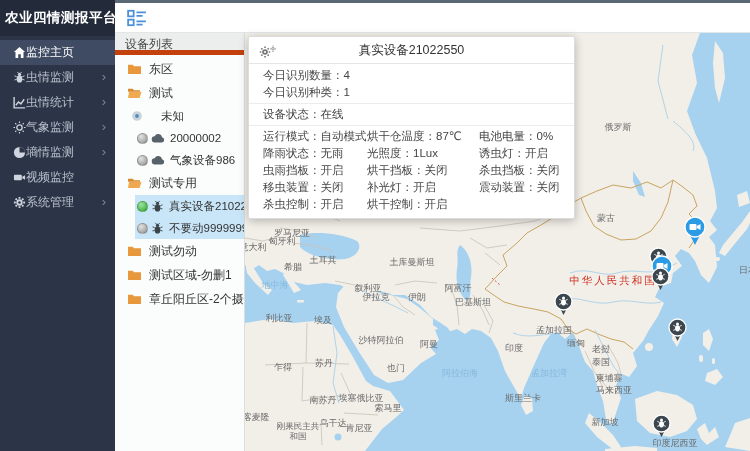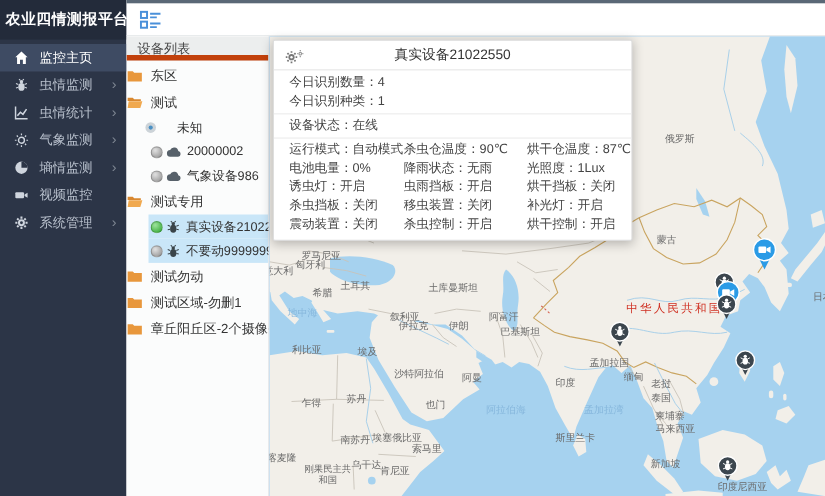--- a/index.html
+++ b/index.html
@@ -10,36 +10,36 @@
   
   .sidebar { position:absolute; left:0; top:0; width:115px; height:451px; background:#2c3547; }
   .sidebar-title { height:36px; line-height:36px; background:#232b3a; color:#fff;
                    font-size:13.5px; font-weight:bold; padding-left:5px; white-space:nowrap; letter-spacing:.5px; }
   .menu { padding-top:4px; }
   .menu-item { position:relative; height:25px; display:flex; align-items:center; cursor:pointer; color:#b9c1cd; }
   .menu-item.active { background:#3e4b63; color:#fff; }
   .menu-icon { width:13px; height:13px; margin-left:13px; display:inline-flex; color:#cfd5de; }
   .menu-item.active .menu-icon { color:#fff; }
   .menu-icon svg { width:13px; height:13px; }
-  .menu-label { margin-left:10px; font-size:12px; white-space:nowrap; }
+  .menu-label { margin-left:0; font-size:12px; white-space:nowrap; }
   .menu-arrow { position:absolute; right:9px; top:4px; font-size:13px; color:#7e8692; }
 
   
   .topbar { position:absolute; left:115px; top:0; width:635px; height:33px; background:#fff;
             border-top:3px solid #5a6876; border-bottom:1px solid #e3e6e8; }
   .layout-btn { position:absolute; left:12px; top:6px; width:20px; height:18px; cursor:pointer; }
 
   
   .panel { position:absolute; left:115px; top:33px; width:130px; height:418px; background:#fbfcfc;
            border-right:1px solid #d9dddf; overflow:hidden; }
   .panel-header { height:22px; line-height:22px; background:#eceeee; border-bottom:5px solid #c2410c;
                   color:#444; padding-left:10px; font-size:12px; }
   .tree { padding-top:2px; }
   .tree-row { display:flex; align-items:center; cursor:pointer; white-space:nowrap; color:#333; }
-  .tree-row.folder { height:24px; }
+  .tree-row.folder { height:24px; padding-left:12px; }
   .tree-row.device { height:22px; padding-left:22px; font-size:11px; }
   .tree-row.device.unknown { padding-left:16px; }
   .tree-row.selected { background:#c9e6f8; margin-left:20px; padding-left:2px; }
   .tree-ico { display:inline-flex; flex:none; }
   .tree-label { margin-left:5px; font-size:11.5px; overflow:visible; }
   .tree-row.folder .tree-label { margin-left:7px; font-size:12px; }
   .tree-row.unknown .tree-label { margin-left:18px; }
   .status-dot { width:11px; height:11px; border-radius:50%; flex:none; margin-right:3px;
                 border:1px solid rgba(0,0,0,.15); }
   .status-dot.online { background:radial-gradient(circle at 35% 30%, #9fe49f, #2ea52e); }
@@ -358,21 +358,21 @@
         <span class="map-label" style="left: 48px; top: 234px;">希腊</span>
         <span class="map-label" style="left: 78px; top: 227px;">土耳其</span>
         <span class="map-label" style="left: 167px; top: 229px;">土库曼斯坦</span>
         <span class="map-label" style="left: 123px; top: 255px;">叙利亚</span>
         <span class="map-label" style="left: 131px; top: 264px;">伊拉克</span>
         <span class="map-label" style="left: 172px; top: 264px;">伊朗</span>
         <span class="map-label" style="left: 213px; top: 255px;">阿富汗</span>
         <span class="map-label" style="left: 228px; top: 269px;">巴基斯坦</span>
         <span class="map-label sea" style="left: 30px; top: 252px;">地中海</span>
         <span class="map-label" style="left: 34px; top: 285px;">利比亚</span>
-        <span class="map-label" style="left: 89px; top: 287px;">埃及</span>
+        <span class="map-label" style="left: 78px; top: 287px;">埃及</span>
         <span class="map-label" style="left: 136px; top: 307px;">沙特阿拉伯</span>
         <span class="map-label" style="left: 184px; top: 311px;">阿曼</span>
         <span class="map-label" style="left: 151px; top: 335px;">也门</span>
         <span class="map-label" style="left: 38px; top: 334px;">乍得</span>
         <span class="map-label" style="left: 79px; top: 330px;">苏丹</span>
         <span class="map-label" style="left: 78px; top: 367px;">南苏丹</span>
         <span class="map-label" style="left: 116px; top: 365px;">埃塞俄比亚</span>
         <span class="map-label" style="left: 143px; top: 375px;">索马里</span>
         <span class="map-label" style="left: 88px; top: 390px;">乌干达</span>
         <span class="map-label" style="left: 114px; top: 395px;">肯尼亚</span>
@@ -460,21 +460,20 @@
       <div class="popup-title">真实设备21022550</div>
     </div>
     <div class="popup-body" id="popup-body">
         <div class="p-row">今日识别数量：4</div>
         <div class="p-row">今日识别种类：1</div>
         <div class="p-sep"></div>
         <div class="p-row">设备状态：在线</div>
         <div class="p-sep"></div>
         <div class="p-grid">
           <span class="p-cell">运行模式：自动模式</span>
-          <span class="p-cell">杀虫仓温度：90℃</span>
           <span class="p-cell">烘干仓温度：87℃</span>
           <span class="p-cell">电池电量：0%</span>
           <span class="p-cell">降雨状态：无雨</span>
           <span class="p-cell">光照度：1Lux</span>
           <span class="p-cell">诱虫灯：开启</span>
           <span class="p-cell">虫雨挡板：开启</span>
           <span class="p-cell">烘干挡板：关闭</span>
           <span class="p-cell">杀虫挡板：关闭</span>
           <span class="p-cell">移虫装置：关闭</span>
           <span class="p-cell">补光灯：开启</span>

